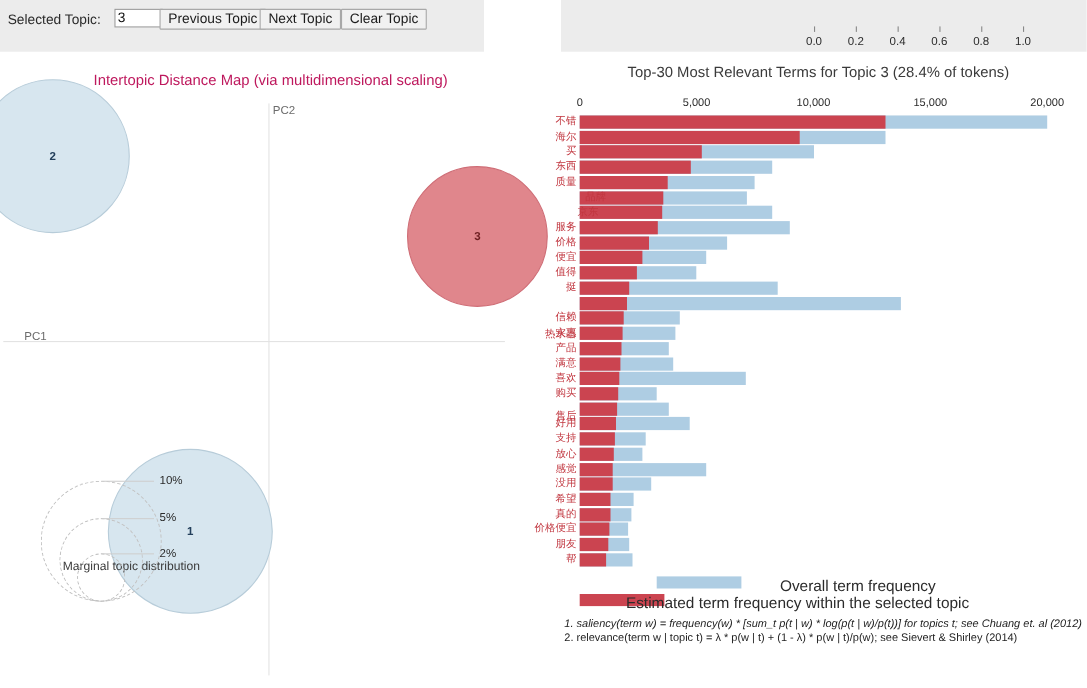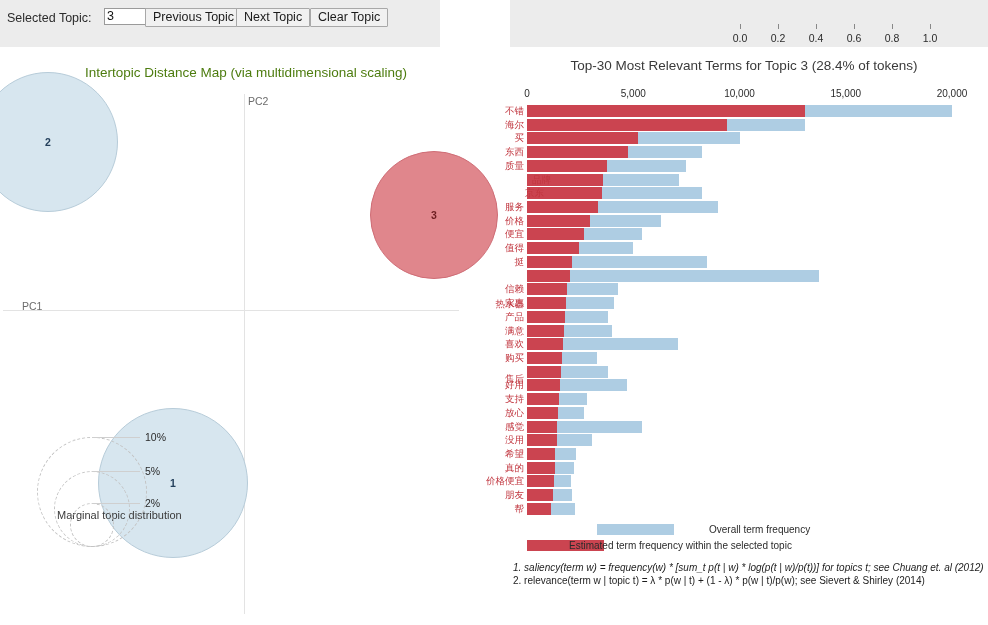--- a/index.html
+++ b/index.html
@@ -43,21 +43,21 @@
   }
   .slider-tick-lab{
     position:absolute;top:32px;font-size:10.5px;color:#2b2b2b;
     transform:translateX(-50%);
   }
 
   
   #left-panel{position:absolute;left:0;top:47px;width:500px;height:578px;}
   #idm-title{
     position:absolute;left:0;top:18px;width:492px;text-align:center;
-    font-size:13.5px;color:#4d7c0f;
+    font-size:13.5px;color:#be185d;
   }
   #axis-vert{
     position:absolute;left:244px;top:47px;width:1px;height:520px;
     background:#e3e3e3;
   }
   #axis-horz{
     position:absolute;left:3px;top:263px;width:456px;height:1px;
     background:#e3e3e3;
   }
   #pc2-label{position:absolute;left:248px;top:48px;font-size:10.5px;color:#6c6c6c;}
@@ -96,21 +96,21 @@
   .term-lab{
     position:absolute;right:0;font-size:9.5px;color:#c1363f;
     white-space:nowrap;text-align:right;line-height:12px;
     font-family:"DejaVu Sans","Liberation Sans",sans-serif;
     cursor:pointer;
   }
   #axisline{position:absolute;left:27px;top:58px;width:425px;height:1px;background:#f3f3f3;}
 
   
   .legend-swatch{position:absolute;height:11px;width:77px;}
-  .legend-lab{position:absolute;font-size:10px;color:#2b2b2b;}
+  .legend-lab{position:absolute;font-size:14px;color:#2b2b2b;}
   .footnote{position:absolute;font-size:10px;color:#1d1d1d;white-space:nowrap;}
 </style>
 </head>
 <body>
 
 <div id="topbar-left">
   <span class="tb-label" id="selected-topic-label">Selected Topic:</span>
   <input id="topic-input" type="text" value="3" style="">
   <button class="tb-btn" id="prev-topic-btn">Previous Topic</button>
   <button class="tb-btn" id="next-topic-btn">Next Topic</button>

